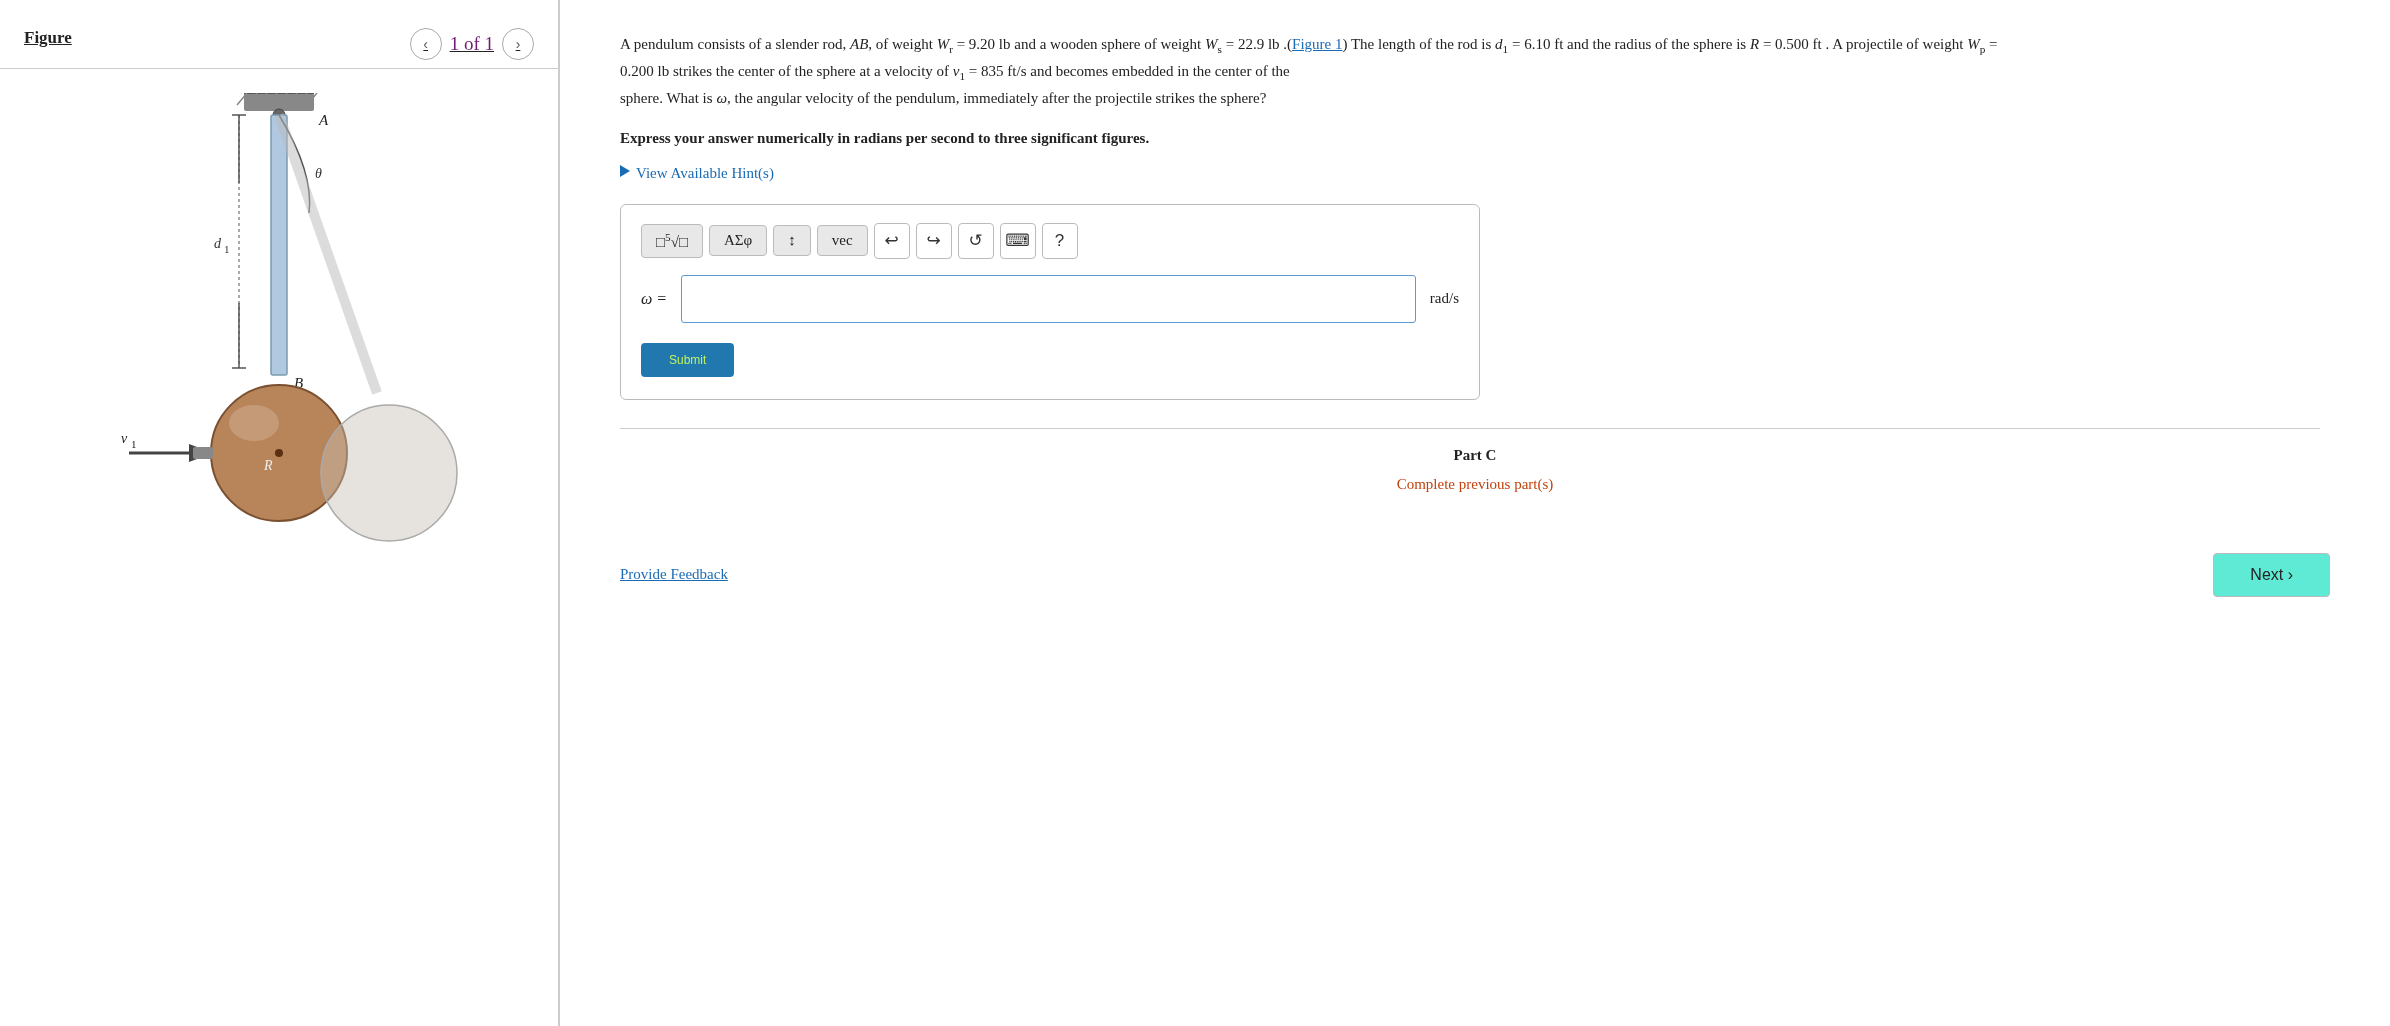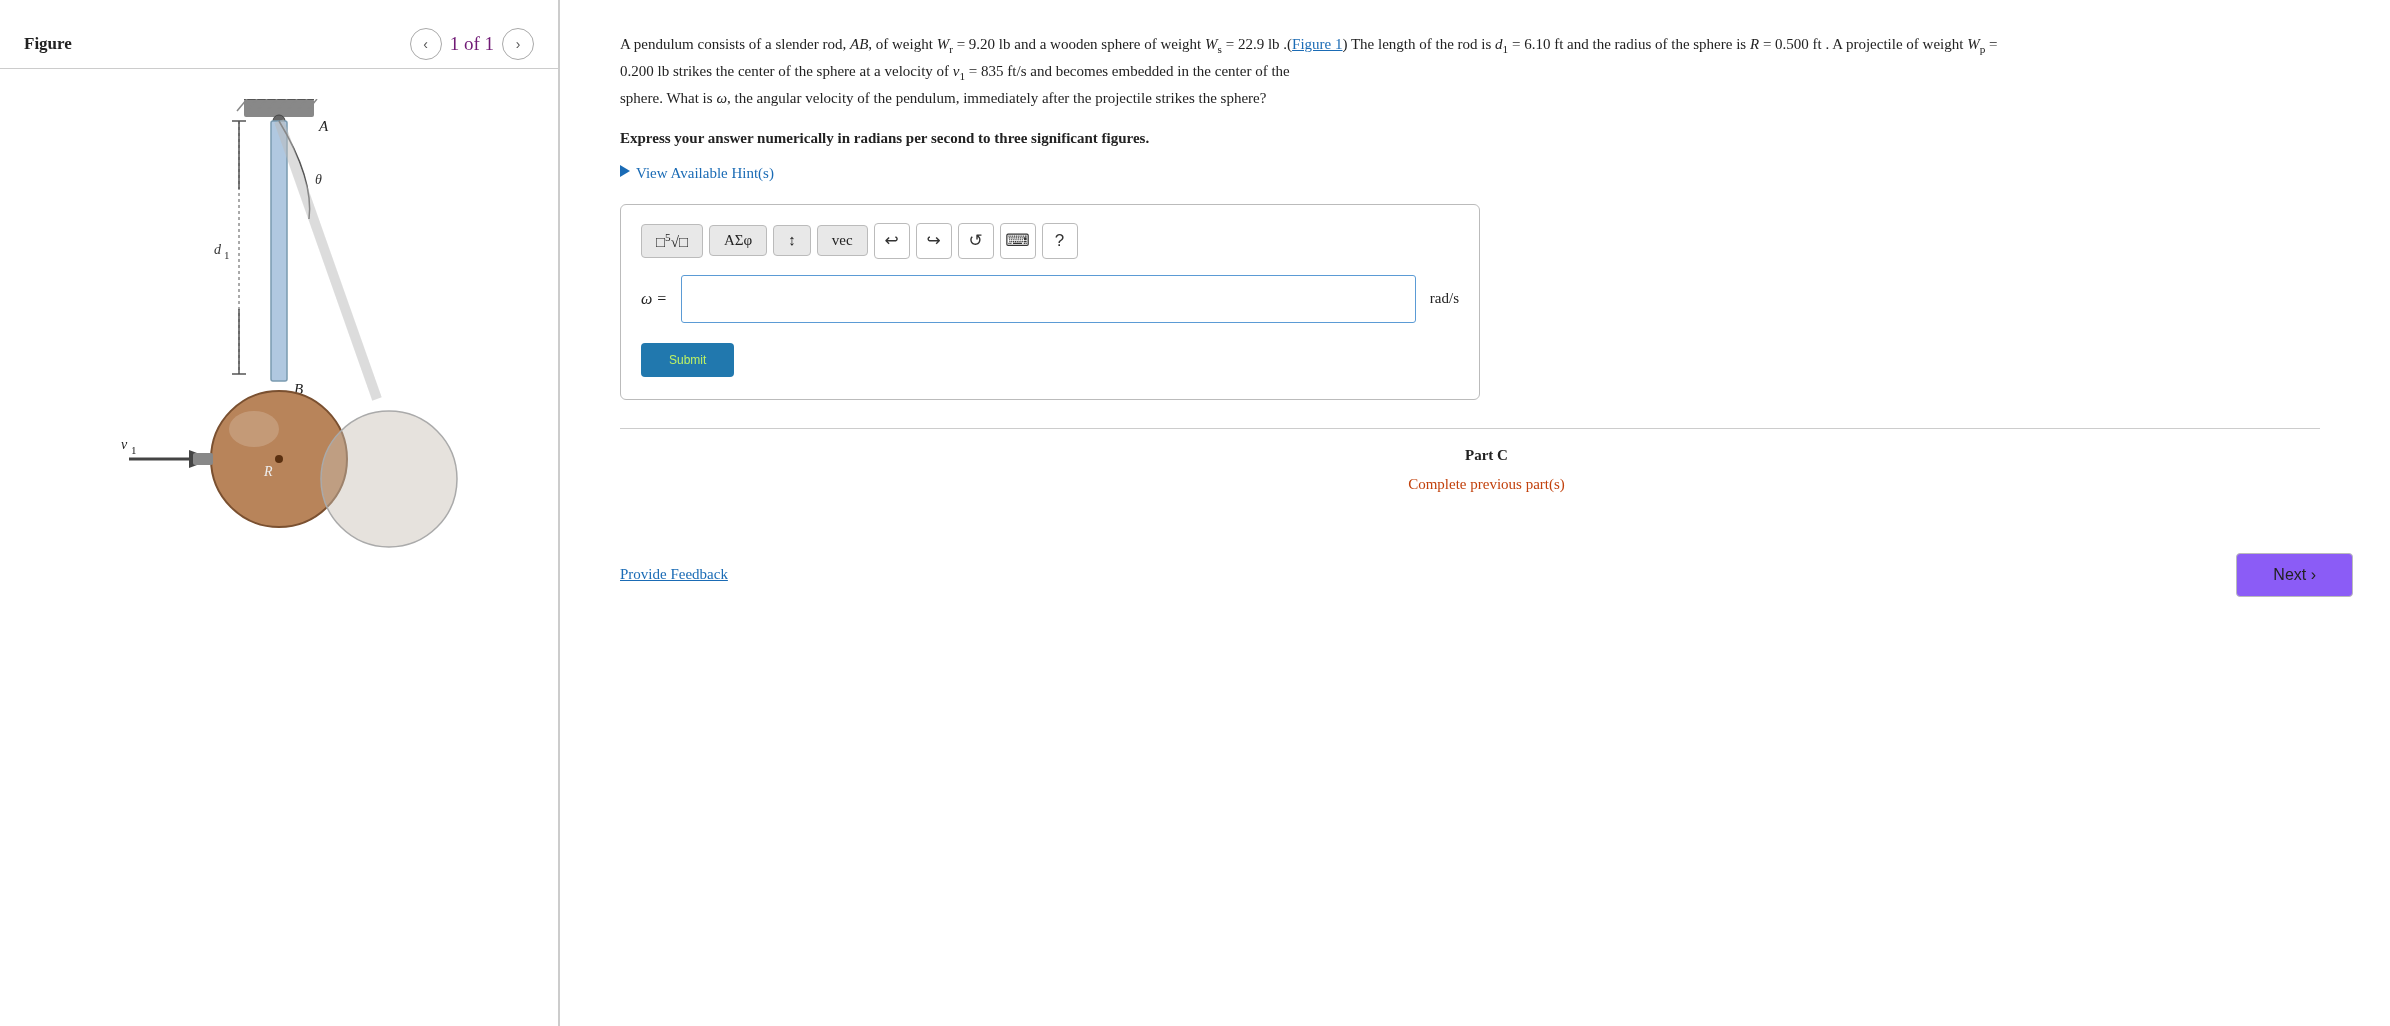--- a/index.html
+++ b/index.html
@@ -19,24 +19,25 @@
     .left-panel {
       width: 560px;
       min-height: 1026px;
       border-right: 2px solid #ccc;
       padding: 20px 0 0 0;
       background: #fff;
       flex-shrink: 0;
     }
     .figure-header {
       display: flex;
-      align-items: center;
+      align-items: flex-start;
       padding: 8px 24px 8px 24px;
       border-bottom: 1px solid #ccc;
-      margin-bottom: 10px;
+      margin-bottom: 4px;
+      text-decoration: underline;
     }
     .figure-title {
       font-weight: bold;
       font-size: 17px;
       flex: 1;
     }
     .figure-nav {
       display: flex;
       align-items: center;
       gap: 8px;
@@ -67,21 +68,21 @@
     }
     
     .pendulum-svg {
       width: 360px;
       height: 500px;
     }
 
     
     .right-panel {
       flex: 1;
-      padding: 32px 37px 32px 60px;
+      padding: 32px 60px 32px 60px;
       background: #fff;
       overflow-y: auto;
     }
     .problem-text {
       font-size: 15px;
       line-height: 1.7;
       margin-bottom: 18px;
       max-width: 1600px;
     }
     .problem-text a {
@@ -216,21 +217,21 @@
       max-width: 1800px;
       margin-top: 60px;
     }
     .provide-feedback {
       color: #1a6bb5;
       text-decoration: underline;
       font-size: 15px;
       cursor: pointer;
     }
     .next-btn {
-      background: #8b5cf6;
+      background: #5eead4;
       border: 1px solid #bbb;
       border-radius: 4px;
       padding: 12px 36px;
       font-size: 16px;
       cursor: pointer;
       display: flex;
       align-items: center;
       gap: 6px;
       color: #222;
     }

